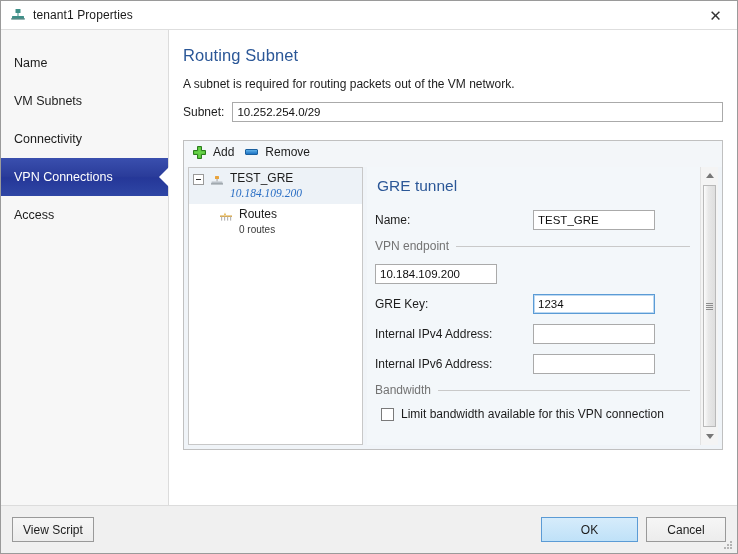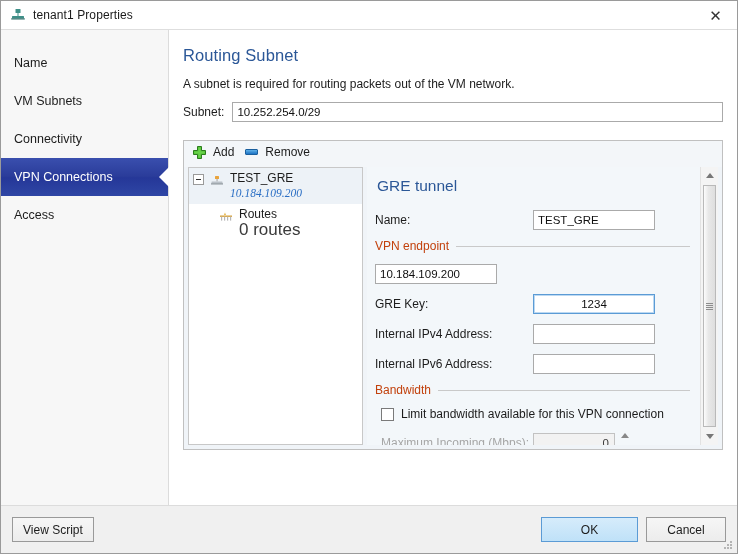--- a/index.html
+++ b/index.html
@@ -232,21 +232,21 @@
     background: #333;
   }
   .node-icon { width: 16px; height: 16px; margin-right: 5px; flex: 0 0 16px; margin-top: 2px;}
   .node-text { display:flex; flex-direction: column; }
   .node-title { font-size: 12px; color: #1c1c1c; line-height: 15px;}
   .node-sub {
     font-size: 11.5px; color: #2a6ec4;
     font-style: italic; line-height: 15px;
     font-family: "Liberation Serif", serif;
   }
-  .node-sub-plain { font-size: 17px; color: #3a3a3a; line-height: 15px; }
+  .node-sub-plain { font-size: 10px; color: #3a3a3a; line-height: 15px; }
   .child-node { padding-left: 29px; }
 
   
   .detail-wrap {
     flex: 1 1 auto;
     margin-left: 4px;
     display: flex;
     min-width: 0;
     background: #f3f7fa;
   }
@@ -276,29 +276,28 @@
     flex: 0 0 158px;
   }
   .finput {
     width: 122px;
     flex: 0 0 122px;
   }
   .finput.focused {
     border: 1px solid #5b9bd5;
     outline: 1px solid #bcd9f2;
     outline-offset: -2px;
-    text-align: center;
   }
   .group-head {
     display: flex;
     align-items: center;
     margin: 4px 0 10px 0;
   }
   .group-head .gtitle {
-    font-size: 12px; color: #c2410c;
+    font-size: 12px; color: #737373;
     padding-right: 7px;
   }
   .group-head .gline {
     flex: 1 1 auto;
     height: 1px;
     background: #c9c9c9;
   }
   .check-row {
     display: flex;
     align-items: center;
@@ -562,28 +561,20 @@
               <div class="group-head">
                 <span class="gtitle">Bandwidth</span>
                 <span class="gline"></span>
               </div>
 
               <div class="check-row">
                 <span class="checkbox"></span>
                 <span class="check-label">Limit bandwidth available for this VPN connection</span>
               </div>
 
-              <div class="spin-row">
-                <span class="spin-label">Maximum Incoming (Mbps):</span>
-                <div class="spin-box">0</div>
-                <span class="spin-btns">
-                  <i class="up"></i>
-
-                </span>
-              </div>
 
             </div>
 
             <div class="vscroll">
               <div class="vs-btn">
                   <i class="up"></i>
                 </div>
               <div class="vs-track">
                 <div class="vs-thumb">
                   <span class="vs-grip">

